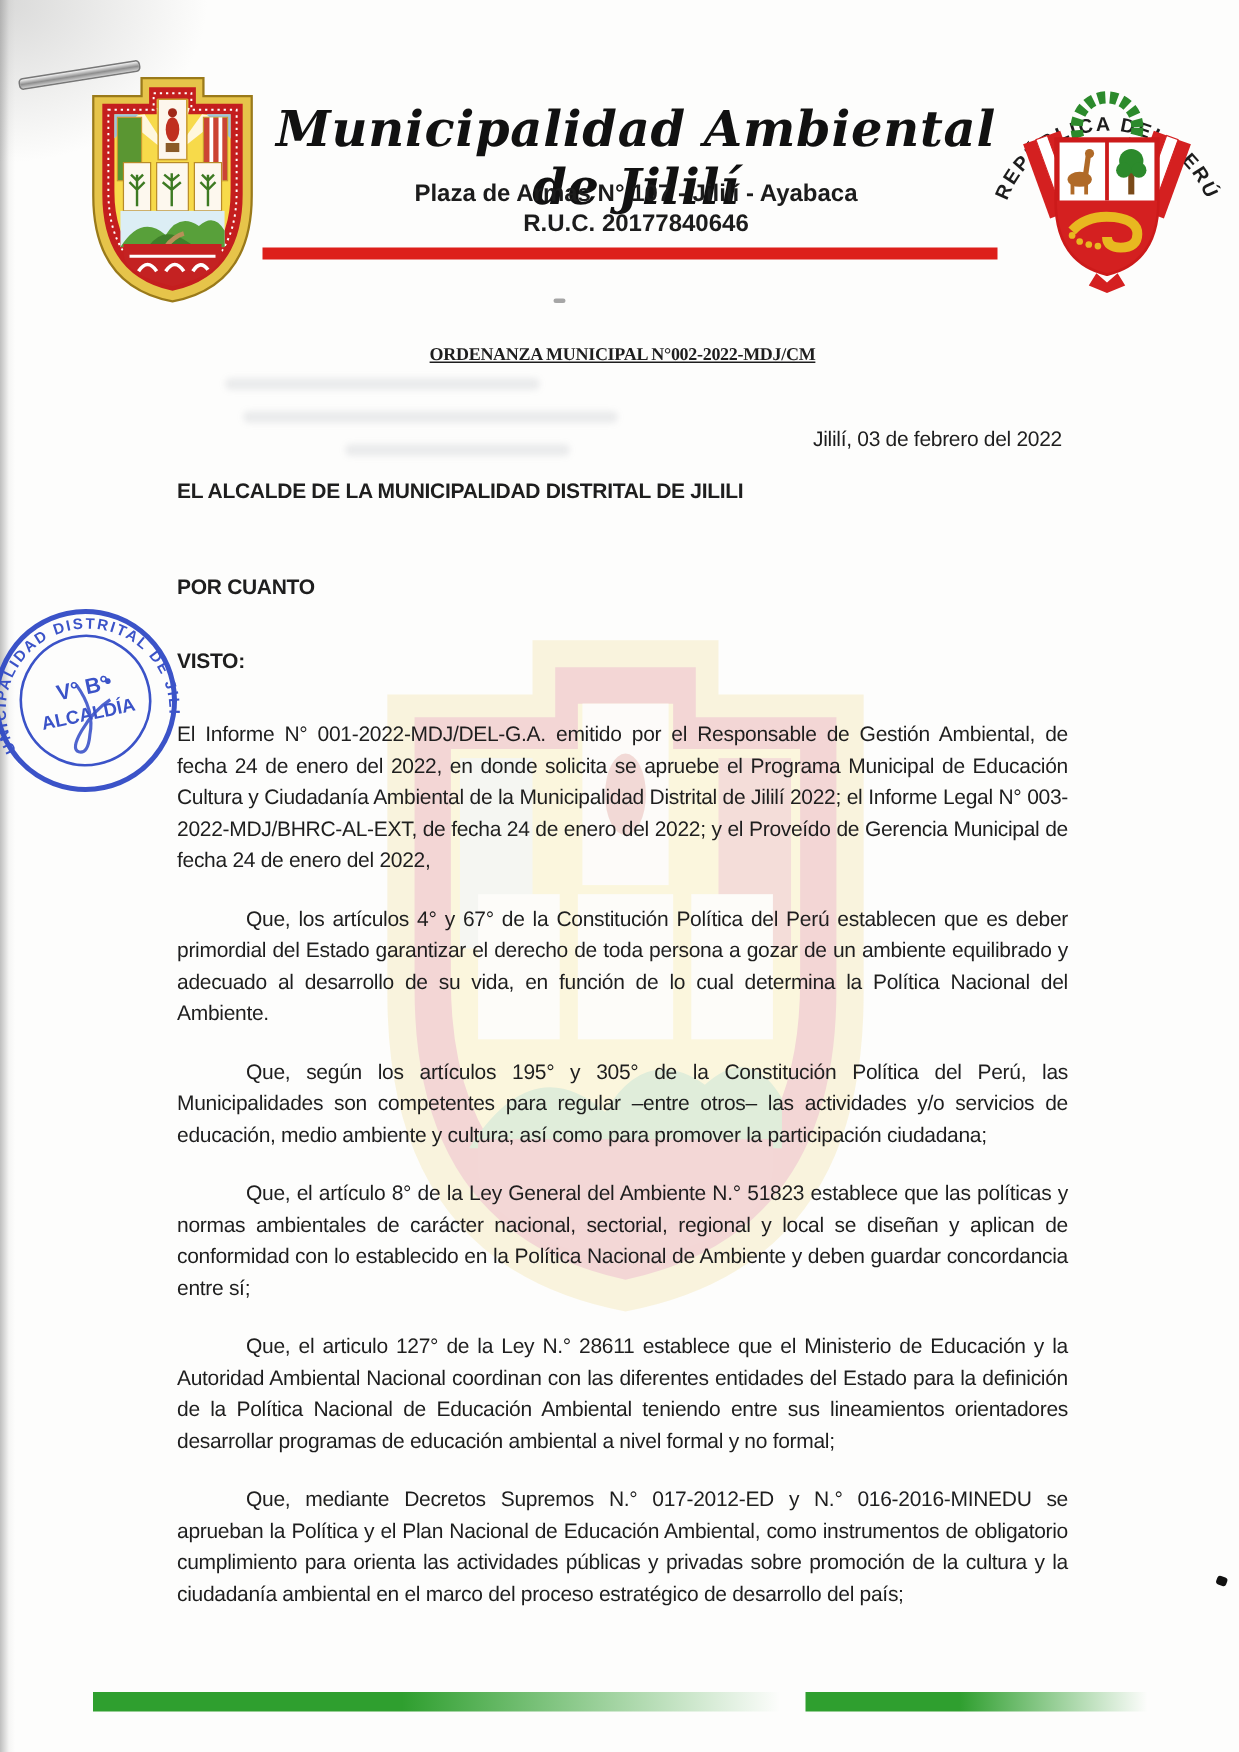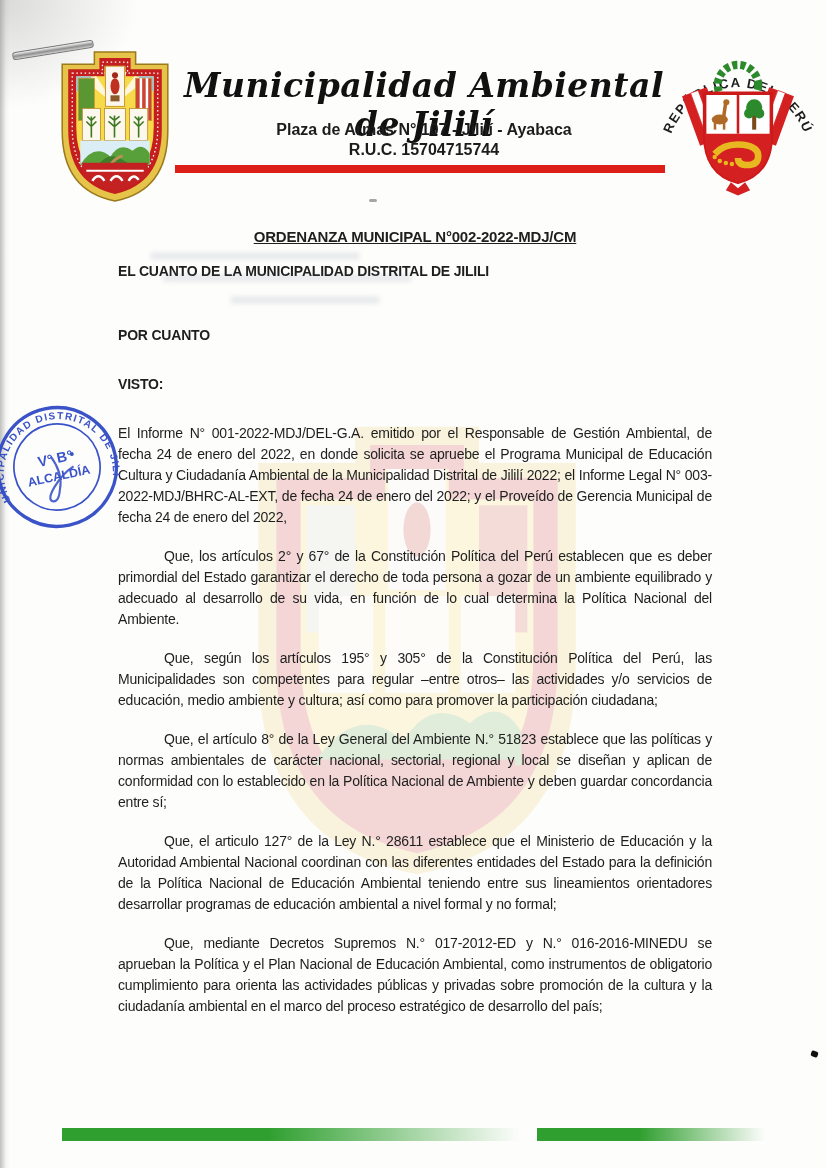--- a/index.html
+++ b/index.html
@@ -22,21 +22,21 @@
   .addr{position:absolute;left:178px;top:121px;width:492px;text-align:center;
         font-weight:bold;font-size:16px;color:#1c1c1c;}
   .ruc{position:absolute;left:178px;top:141px;width:492px;text-align:center;
         font-weight:bold;font-size:16px;color:#1c1c1c;}
   .red-rule{position:absolute;left:175px;top:165px;width:490px;height:8px;}
   
   .watermark{position:absolute;left:228px;top:382px;width:378px;height:528px;opacity:.17;}
   
   .doc-body{position:absolute;left:118px;top:226px;width:594px;font-size:14px;
         line-height:21px;letter-spacing:-.2px;color:#1e1e1e;}
-  .doc-title{text-align:center;font-weight:bold;text-decoration:underline;font-size:15px;}
+  .doc-title{text-align:center;font-weight:bold;text-decoration:underline;font-size:12px;font-family:Liberation Serif, serif;}
   .dateline{text-align:right;margin-top:35px;padding-right:4px;}
   .addressee{font-weight:bold;margin-top:14px;}
   .sec-label{font-weight:bold;margin-top:43px;}
   .plain{margin-top:4px;text-align:justify;}
   .visto-label{font-weight:bold;margin-top:28px;}
   .visto-text{margin-top:28px;text-align:justify;}
   .consid-label{font-weight:bold;margin-top:22px;margin-left:6px;}
   .para{margin-top:18px;text-align:justify;text-indent:46px;}
   
   .stamp{position:absolute;left:-10px;top:400px;width:134px;height:134px;
@@ -143,21 +143,21 @@
       <circle cx="62" cy="121" r="2.2"></circle>
         <circle cx="67" cy="125" r="2.2"></circle>
       <circle cx="73" cy="127" r="2.2"></circle>
         <circle cx="79" cy="128" r="2.2"></circle>
     </g>
     <path d="M78,146 l7,6 7,-6 5,8 -12,5 -12,-5 z" fill="#d42020"></path>
   </svg>
 
   <div class="org-name">Municipalidad Ambiental de Jililí</div>
   <div class="addr">Plaza de Armas N° 107 - Jililí - Ayabaca</div>
-  <div class="ruc">R.U.C. 15704715744</div>
+  <div class="ruc">R.U.C. 20177840646</div>
   <div class="red-rule" style="background: rgb(221, 31, 26);"></div>
 
   <svg class="watermark" viewBox="0 0 125 165">
     <path d="M10,22 H42 V10 H83 V22 H115 V88 Q115,148 62.5,158 Q10,148 10,88 Z" fill="#e6c44a"></path>
     <path d="M16,27 H47 V16 H78 V27 H109 V87 Q109,141 62.5,151 Q16,141 16,87 Z" fill="#c41e1e"></path>
     <path d="M24,34 H52 V24 H73 V34 H101 V85 Q101,131 62.5,141 Q24,131 24,85 Z" fill="#f7da4a"></path>
     <rect x="53" y="24" width="19" height="40" fill="#fdf6ec"></rect>
     <ellipse cx="62.5" cy="44" rx="4.5" ry="9" fill="#c03020"></ellipse>
     <rect x="26" y="36" width="16" height="42" fill="#cfd8c2"></rect>
     <rect x="83" y="36" width="16" height="42" fill="#cc4433"></rect>
@@ -165,25 +165,26 @@
         <rect x="30" y="66" width="18" height="32"></rect>
         <rect x="52" y="66" width="21" height="32"></rect>
         <rect x="77" y="66" width="18" height="32"></rect>
       </g>
     <path d="M28,122 q14,-22 30,-8 q9,-15 22,-6 q10,-9 17,3 l0,11 z" fill="#58a03a"></path>
     <path d="M30,120 H95 V126 Q95,140 62.5,148 Q30,140 30,126 Z" fill="#c42222"></path>
   </svg>
 
   <div class="doc-body">
     <div class="doc-title">ORDENANZA MUNICIPAL N°002-2022-MDJ/CM</div>
-    <div class="addressee">EL CUANTO DE LA MUNICIPALIDAD DISTRITAL DE JILILI</div>
+    <div class="dateline">Jililí, 03 de febrero del 2022</div>
+    <div class="addressee">EL ALCALDE DE LA MUNICIPALIDAD DISTRITAL DE JILILI</div>
     <div class="sec-label">POR CUANTO</div>
     <div class="visto-label">VISTO:</div>
     <div class="visto-text">El Informe N° 001-2022-MDJ/DEL-G.A. emitido por el Responsable de Gestión Ambiental, de fecha 24 de enero del 2022, en donde solicita se apruebe el Programa Municipal de Educación Cultura y Ciudadanía Ambiental de la Municipalidad Distrital de Jililí 2022; el Informe Legal N° 003-2022-MDJ/BHRC-AL-EXT, de fecha 24 de enero del 2022; y el Proveído de Gerencia Municipal de fecha 24 de enero del 2022,</div>
-    <div class="para">Que, los artículos 2° y 67° de la Constitución Política del Perú establecen que es deber primordial del Estado garantizar el derecho de toda persona a gozar de un ambiente equilibrado y adecuado al desarrollo de su vida, en función de lo cual determina la Política Nacional del Ambiente.</div>
+    <div class="para">Que, los artículos 4° y 67° de la Constitución Política del Perú establecen que es deber primordial del Estado garantizar el derecho de toda persona a gozar de un ambiente equilibrado y adecuado al desarrollo de su vida, en función de lo cual determina la Política Nacional del Ambiente.</div>
     <div class="para">Que, según los artículos 195° y 305° de la Constitución Política del Perú, las Municipalidades son competentes para regular –entre otros– las actividades y/o servicios de educación, medio ambiente y cultura; así como para promover la participación ciudadana;</div>
     <div class="para">Que, el artículo 8° de la Ley General del Ambiente N.° 51823 establece que las políticas y normas ambientales de carácter nacional, sectorial, regional y local se diseñan y aplican de conformidad con lo establecido en la Política Nacional de Ambiente y deben guardar concordancia entre sí;</div>
     <div class="para">Que, el articulo 127° de la Ley N.° 28611 establece que el Ministerio de Educación y la Autoridad Ambiental Nacional coordinan con las diferentes entidades del Estado para la definición de la Política Nacional de Educación Ambiental teniendo entre sus lineamientos orientadores desarrollar programas de educación ambiental a nivel formal y no formal;</div>
     <div class="para">Que, mediante Decretos Supremos N.° 017-2012-ED y N.° 016-2016-MINEDU se aprueban la Política y el Plan Nacional de Educación Ambiental, como instrumentos de obligatorio cumplimiento para orienta las actividades públicas y privadas sobre promoción de la cultura y la ciudadanía ambiental en el marco del proceso estratégico de desarrollo del país;</div>
   </div>
 
   <svg class="stamp" viewBox="0 0 140 140">
     <g stroke="#2b45c4" fill="none">
       <circle cx="70" cy="70" r="62" stroke-width="3.5"></circle>
       <circle cx="70" cy="70" r="45" stroke-width="1.8"></circle>

